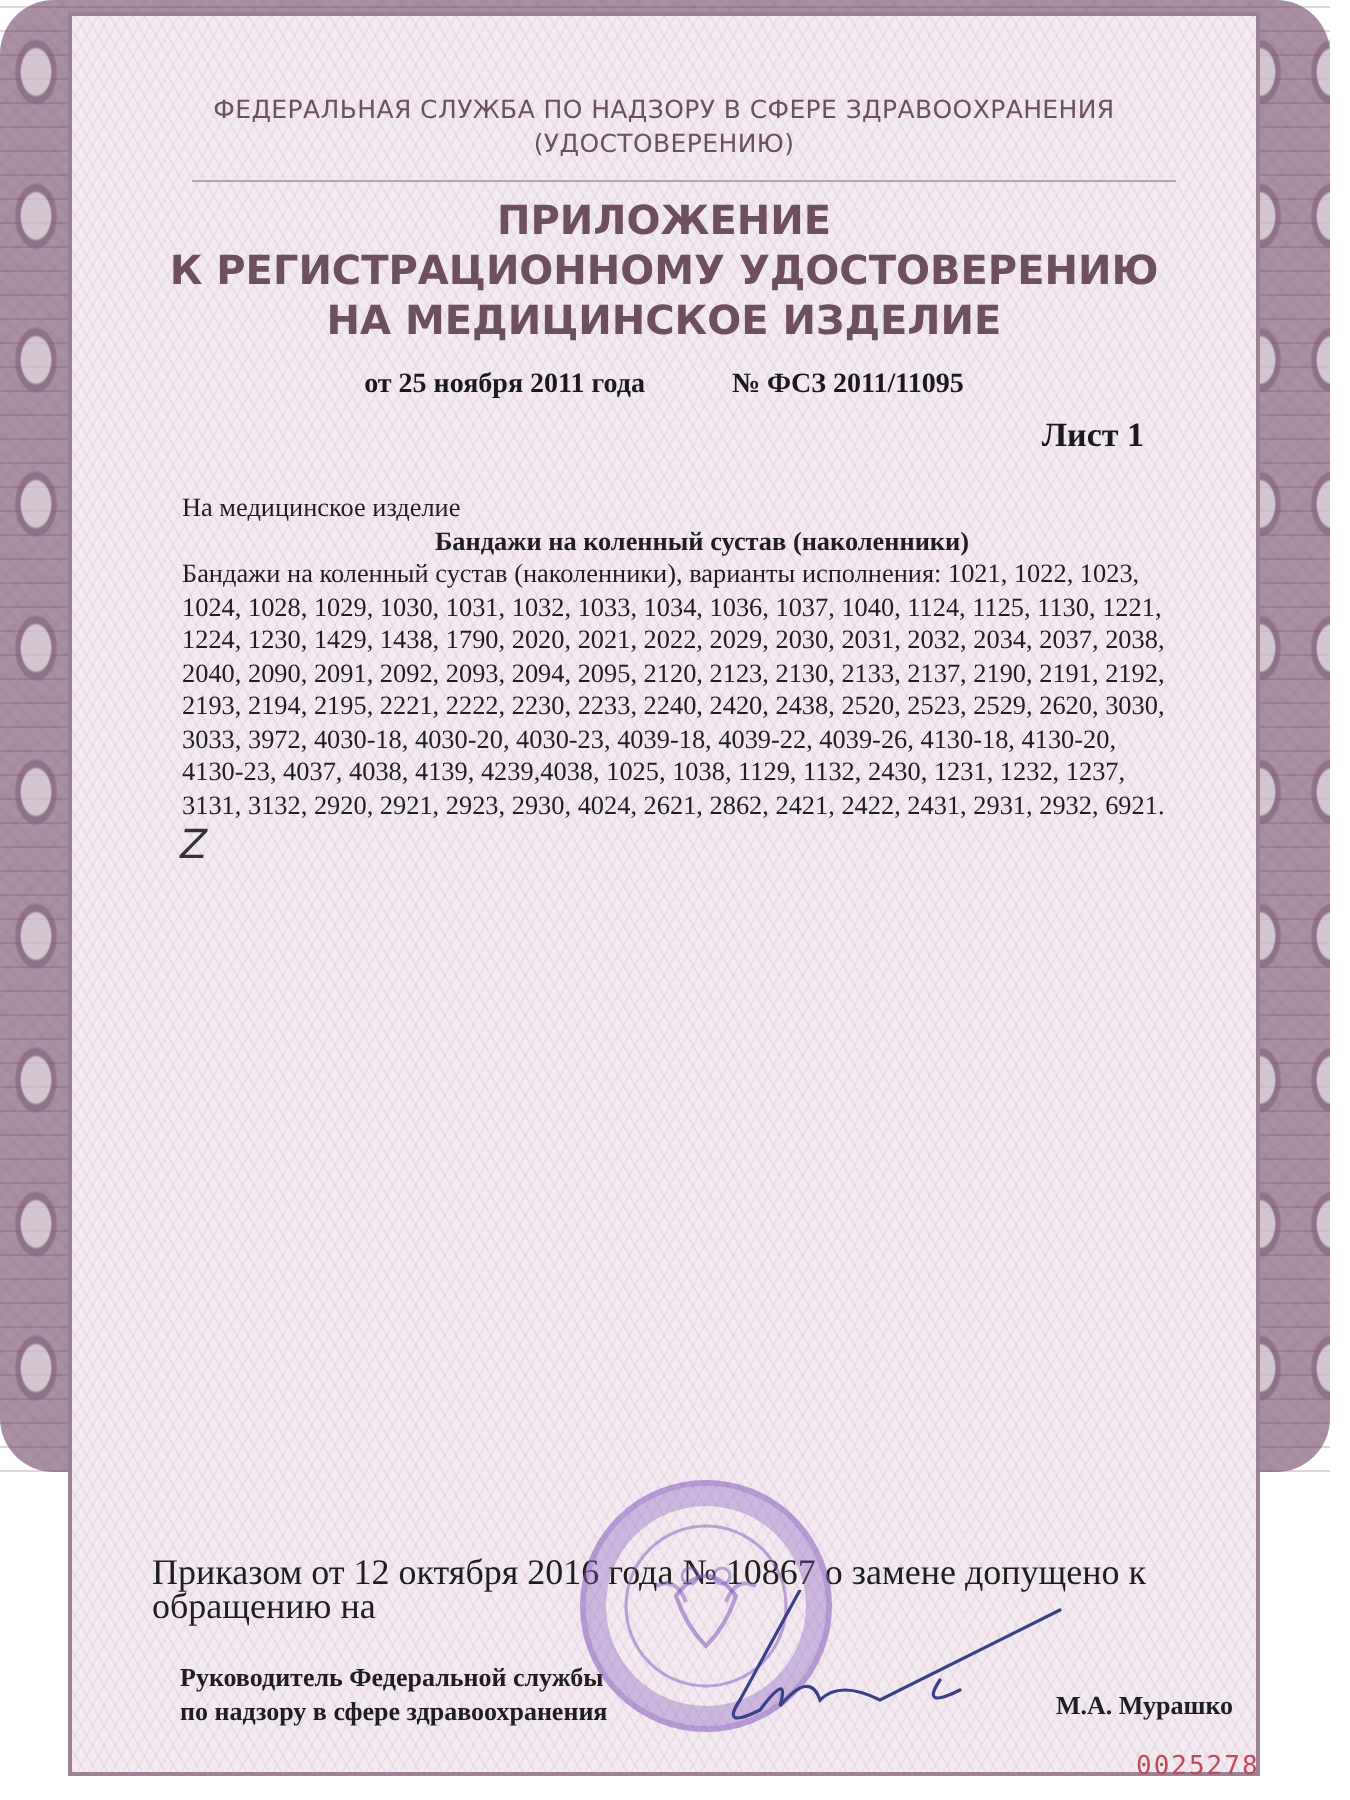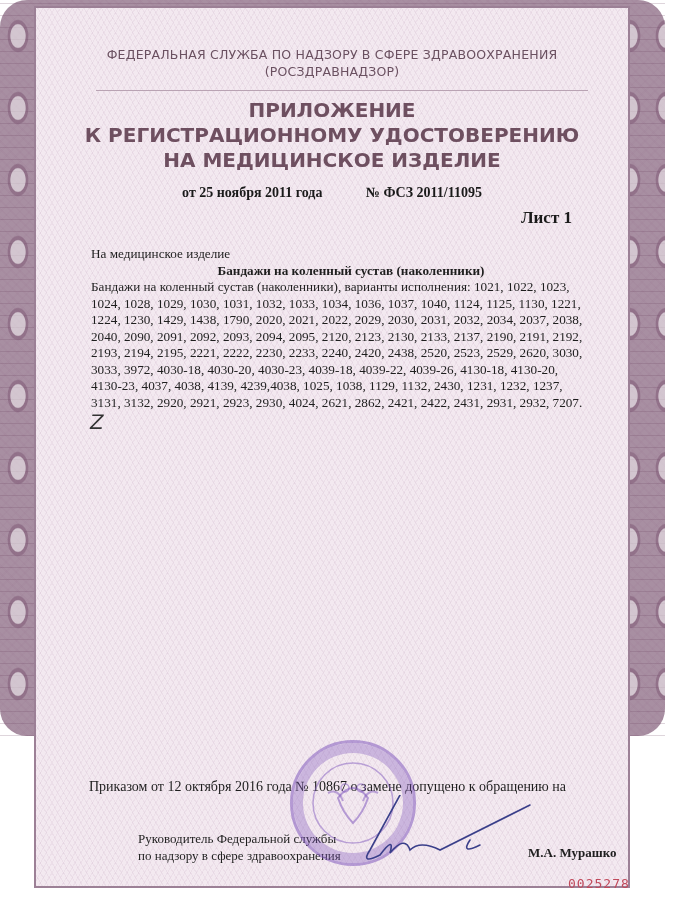--- a/index.html
+++ b/index.html
@@ -63,26 +63,26 @@
       position: absolute; left: 55px; width: 520px; top: 238px;
       font-size: 13.2px; line-height: 16.5px; color: #1e1e1e;
     }
     .body-text .bold { font-weight: bold; text-align: center; }
     .initial-mark {
       position: absolute; left: 54px; top: 402px;
       font-family: "DejaVu Sans", sans-serif; font-size: 20px; color: #333;
       transform: skewX(-10deg);
     }
     .order {
-      position: absolute; left: 53px; top: 770px; width: 560px;
-      font-size: 14px; line-height: 17px; color: #1e1e1e;
+      position: absolute; left: 40px; top: 770px; width: 560px;
+      font-size: 18px; line-height: 17px; color: #1e1e1e;
     }
     .head-title {
       position: absolute; left: 54px; top: 822px;
-      font-weight: normal; font-size: 13px; line-height: 17px; color: #1e1e1e; margin-left: 48px;
+      font-weight: bold; font-size: 13px; line-height: 17px; color: #1e1e1e;
     }
     .head-name {
       position: absolute; left: 492px; top: 837px;
       font-weight: bold; font-size: 13px; color: #1e1e1e;
     }
     .serial {
       position: absolute; left: 532px; top: 868px;
       font-family: "DejaVu Sans Mono", monospace; font-size: 13px; color: #c04a5c;
       letter-spacing: 1px;
     }
@@ -98,21 +98,21 @@
 </head>
 <body>
 
 <div class="sheet">
   <div class="border-pattern"></div>
 
   <div class="inner">
 
     <div class="agency">
       <div>ФЕДЕРАЛЬНАЯ СЛУЖБА ПО НАДЗОРУ В СФЕРЕ ЗДРАВООХРАНЕНИЯ</div>
-      <div>(РОСЗДРАВНАДЗОР)</div>
+      <div>(УДОСТОВЕРЕНИЮ)</div>
     </div>
     <div class="hr-top"></div>
 
     <div class="title">
       <div>ПРИЛОЖЕНИЕ</div>
       <div>К РЕГИСТРАЦИОННОМУ УДОСТОВЕРЕНИЮ</div>
       <div>НА МЕДИЦИНСКОЕ ИЗДЕЛИЕ</div>
     </div>
 
     <div class="cert-line">
@@ -125,21 +125,21 @@
     <div class="body-text">
       <div>На медицинское изделие</div>
       <div class="bold">Бандажи на коленный сустав (наколенники)</div>
       <div>Бандажи на коленный сустав (наколенники), варианты исполнения: 1021, 1022, 1023,</div>
       <div>1024, 1028, 1029, 1030, 1031, 1032, 1033, 1034, 1036, 1037, 1040, 1124, 1125, 1130, 1221,</div>
       <div>1224, 1230, 1429, 1438, 1790, 2020, 2021, 2022, 2029, 2030, 2031, 2032, 2034, 2037, 2038,</div>
       <div>2040, 2090, 2091, 2092, 2093, 2094, 2095, 2120, 2123, 2130, 2133, 2137, 2190, 2191, 2192,</div>
       <div>2193, 2194, 2195, 2221, 2222, 2230, 2233, 2240, 2420, 2438, 2520, 2523, 2529, 2620, 3030,</div>
       <div>3033, 3972, 4030-18, 4030-20, 4030-23, 4039-18, 4039-22, 4039-26, 4130-18, 4130-20,</div>
       <div>4130-23, 4037, 4038, 4139, 4239,4038, 1025, 1038, 1129, 1132, 2430, 1231, 1232, 1237,</div>
-      <div>3131, 3132, 2920, 2921, 2923, 2930, 4024, 2621, 2862, 2421, 2422, 2431, 2931, 2932, 7207.</div>
+      <div>3131, 3132, 2920, 2921, 2923, 2930, 4024, 2621, 2862, 2421, 2422, 2431, 2931, 2932, 6921.</div>
     </div>
 
     <div class="initial-mark">Z</div>
 
     <div class="order">
       <div>Приказом от 12 октября 2016 года № 10867 о замене допущено к обращению на</div>
     </div>
 
     <div class="head-title">
       <div>Руководитель Федеральной службы</div>

